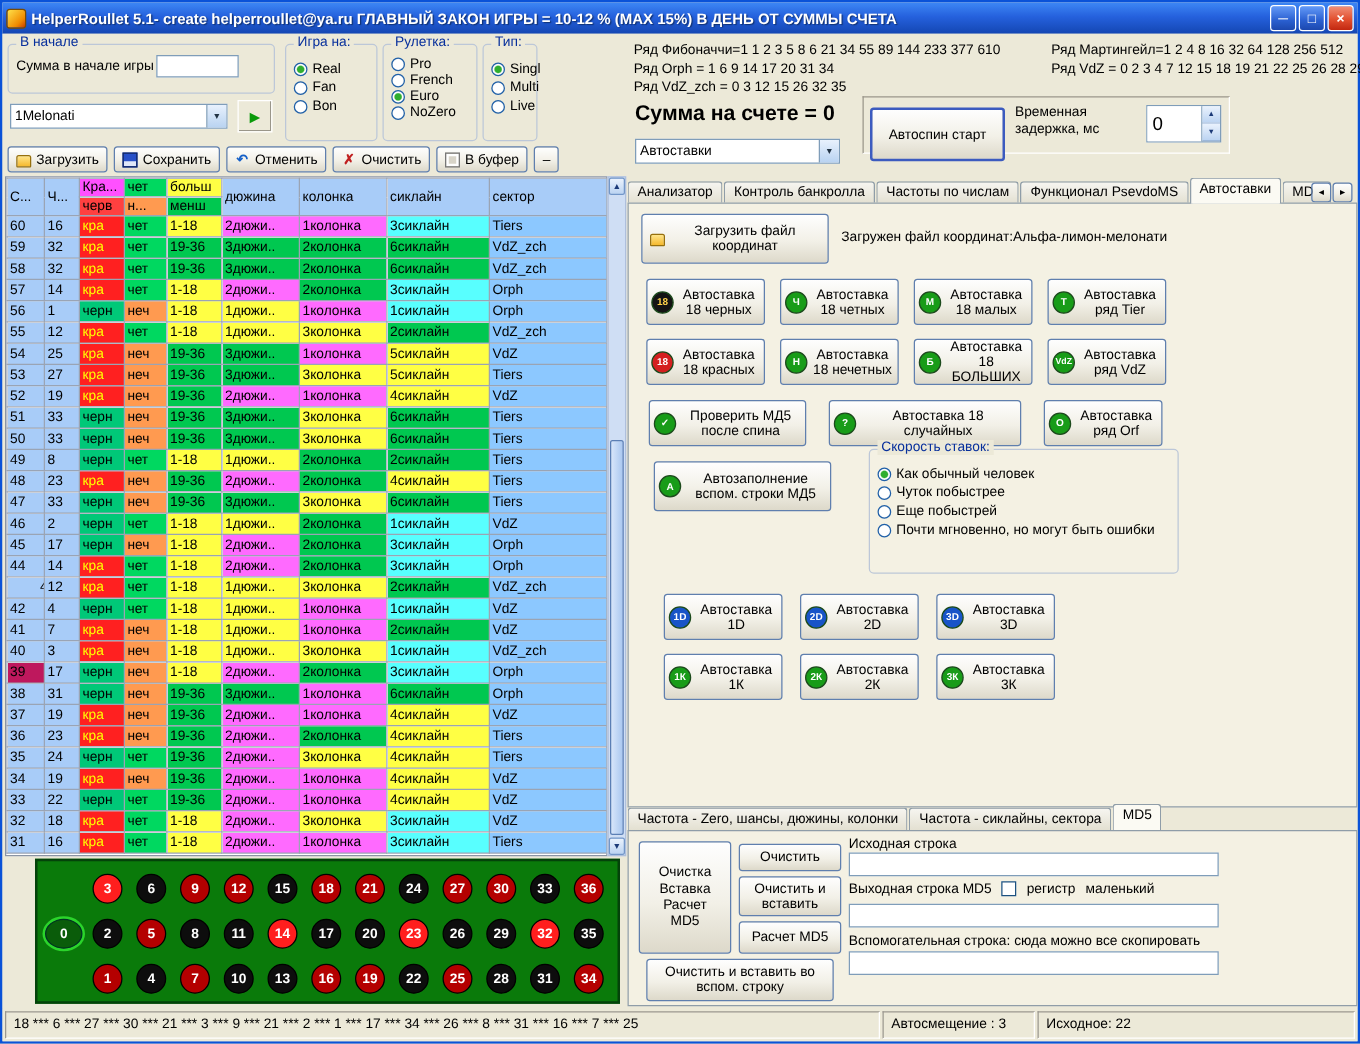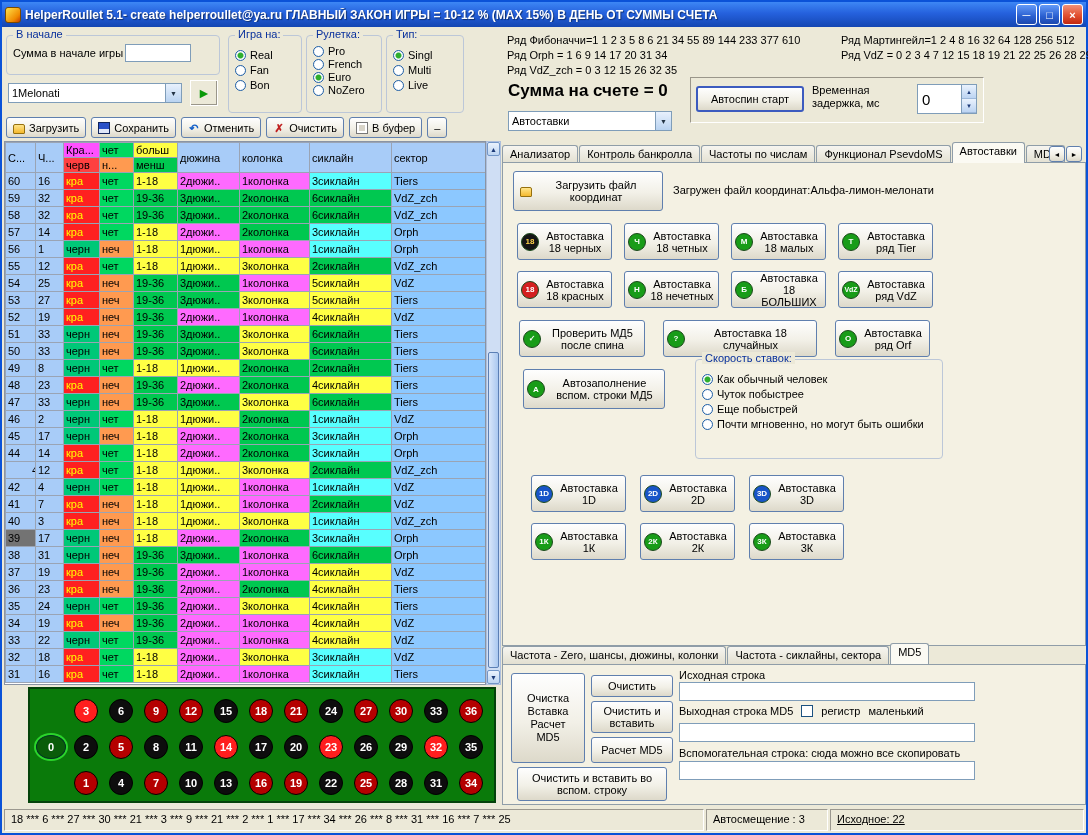--- a/index.html
+++ b/index.html
@@ -28,21 +28,21 @@
   
   #gb-start{left:4px;top:8px;width:214px;height:40px;}
   #sum-label{position:absolute;left:6px;top:11px;font-size:11px;}
   #sum-input{position:absolute;left:118px;top:8px;width:66px;height:18px;}
   #profile-combo{left:6px;top:56px;width:174px;height:20px;}
   #play-wrap{position:absolute;left:188px;top:53px;width:28px;height:26px;border:1px solid #fff;box-shadow:inset -1px -1px 0 #9a968a;display:flex;align-items:center;justify-content:center;background:#ece9d8;}
   #play-btn{color:#0a9a0a;font-size:14px;line-height:1;}
   #gb-game{left:226px;top:8px;width:74px;height:78px;padding-top:10px;}
   #gb-roul{left:304px;top:8px;width:76px;height:78px;padding-top:8px;}
   #gb-roul .radio-row{margin:1px 6px;}
-  #gb-type{left:384px;top:8px;width:78px;height:78px;padding-top:10px;}
+  #gb-type{left:384px;top:8px;width:44px;height:78px;padding-top:10px;}
   #toolbar{position:absolute;left:4px;top:90px;display:flex;gap:5px;}
   #toolbar .btn{height:21px;}
   .tbicon{display:inline-block;width:12px;height:12px;line-height:12px;text-align:center;font-size:11px;font-weight:bold;}
   .i-folder{background:linear-gradient(#ffe58a,#f5b92e);border:1px solid #96700e;border-radius:2px 2px 1px 1px;height:10px;margin-top:2px;}
   .i-save{background:#2850c8;border:1px solid #10255e;box-shadow:inset 0 -4px 0 #dfe6f8;}
   .i-undo{color:#1560c8;}
   .i-clear{color:#c02020;}
   .i-clip{background:#d8d4c8;border:1px solid #777;box-shadow:inset 0 0 0 2px #fff;}
   
   #table-wrap{position:absolute;left:2px;top:114px;width:482px;height:544px;overflow:hidden;border:1px solid #8a94a4;background:#fff;}
@@ -57,21 +57,21 @@
   #vthumb{position:absolute;left:1px;width:11px;top:210px;bottom:16px;background:linear-gradient(90deg,#d8e6fa,#aac8f0);border:1px solid #5b7fb5;border-radius:2px;}
   
   #board{position:absolute;left:26px;top:660px;width:468px;height:116px;background:#0a7a0a;border:2px solid #04420a;}
   .bnum{position:absolute;width:24px;height:24px;border-radius:50%;color:#fff;font-size:11px;font-weight:bold;display:flex;align-items:center;justify-content:center;border:1px solid #000;}
   #bzero{position:absolute;left:6px;top:46px;width:30px;height:24px;border-radius:50%;color:#fff;font-size:11px;font-weight:bold;display:flex;align-items:center;justify-content:center;border:1px solid #032;box-shadow:0 0 0 2px #2bd42b;}
   
   #series-panel{position:absolute;left:500px;top:4px;width:582px;height:46px;display:grid;grid-template-columns:334px 1fr;row-gap:3px;font-size:11px;padding:3px 5px;white-space:nowrap;}
   #balance{position:absolute;left:506px;top:54px;font-size:17px;font-weight:bold;}
   #mode-combo{left:506px;top:84px;width:164px;height:20px;}
   #autospin-panel{position:absolute;left:688px;top:50px;width:294px;height:46px;border:1px solid;border-color:#9a968a #fff #fff #9a968a;background:#ece9d8;}
-  #autospin-btn{position:absolute;left:5px;top:8px;width:108px;height:26px;border:2px solid #3c5bbf;}
+  #autospin-btn{position:absolute;left:5px;top:8px;width:108px;height:43px;border:2px solid #3c5bbf;}
   #delay-label{position:absolute;left:121px;top:6px;width:100px;font-size:11px;line-height:13px;}
   #delay-spin{position:absolute;left:226px;top:6px;width:60px;height:30px;background:#fff;border:1px solid #7f9db9;display:flex;}
   #delay-input{flex:1;border:none;outline:none;font-size:15px;padding-left:4px;width:38px;}
   .spin-btns{width:15px;display:flex;flex-direction:column;border-left:1px solid #7f9db9;}
   .spin-btns span{flex:1;font-size:6px;display:flex;align-items:center;justify-content:center;background:linear-gradient(#eaf2fd,#bcd4f2);color:#1c3a78;border-bottom:1px solid #9db8da;}
   
   #main-tabs{position:absolute;left:500px;top:116px;height:20px;display:flex;align-items:flex-end;gap:1px;}
   .tab{border:1px solid #8f9da8;border-bottom:none;border-radius:3px 3px 0 0;padding:2px 7px 2px;font-size:11px;background:linear-gradient(#f6f5f0,#e3e0d1);height:18px;white-space:nowrap;}
   .tab.active{background:#fbfaf3;height:21px;position:relative;z-index:2;}
   #tab-scroll{position:absolute;right:4px;top:119px;display:flex;gap:1px;}
@@ -103,21 +103,21 @@
   .flabel{position:absolute;font-size:11px;white-space:nowrap;}
   #src-label{left:176px;top:4px;} #aux-label{left:176px;top:82px;}
   #src-input{position:absolute;left:176px;top:17px;width:296px;height:19px;}
   #out-row{position:absolute;left:176px;top:40px;display:flex;align-items:center;gap:8px;font-size:11px;white-space:nowrap;}
   #out-input{position:absolute;left:176px;top:58px;width:296px;height:19px;}
   #aux-input{position:absolute;left:176px;top:96px;width:296px;height:19px;}
   .checkbox{width:12px;height:12px;border:1px solid #1c5180;background:#fff;display:inline-block;}
   
   #statusbar{height:26px;display:flex;gap:2px;padding:2px;background:#ece9d8;}
   .sb-cell{border:1px solid;border-color:#9b988f #fff #fff #9b988f;padding:3px 6px;font-size:11px;white-space:nowrap;overflow:hidden;}
-  #sb-history{width:700px;} #sb-offset{width:122px;} #sb-initial{flex:1;text-decoration:underline;}
+  #sb-history{width:700px;} #sb-offset{width:122px;} #sb-initial{flex:1;}
 </style>
 </head>
 <body>
 
 <div class="window">
   <div class="titlebar">
     <span class="app-icon"></span>
     <span class="title-text">HelperRoullet 5.1- create helperroullet@ya.ru ГЛАВНЫЙ ЗАКОН ИГРЫ = 10-12 % (MAX 15%) В ДЕНЬ ОТ СУММЫ СЧЕТА</span>
     <span class="win-btns">
       <span class="wbtn">─</span>
@@ -478,21 +478,21 @@
               <td style="background: rgb(168, 204, 248); color: rgb(0, 0, 0);">3</td>
               <td style="background: rgb(255, 32, 32); color: rgb(255, 255, 0);">кра</td>
               <td style="background: rgb(255, 154, 80); color: rgb(0, 0, 0);">неч</td>
               <td style="background: rgb(255, 255, 68); color: rgb(0, 0, 0);">1-18</td>
               <td style="background: rgb(255, 255, 68); color: rgb(0, 0, 0);">1дюжи..</td>
               <td style="background: rgb(255, 255, 68); color: rgb(0, 0, 0);">3колонка</td>
               <td style="background: rgb(88, 255, 255); color: rgb(0, 0, 0);">1сиклайн</td>
               <td style="background: rgb(140, 200, 255); color: rgb(0, 0, 0);">VdZ_zch</td>
             </tr>
             <tr>
-              <td style="background: #737373; color: rgb(0, 0, 0); margin-top: 40px;">39</td>
+              <td style="background: #be185d; color: rgb(0, 0, 0); margin-top: 40px;">39</td>
               <td style="background: rgb(168, 204, 248); color: rgb(0, 0, 0);">17</td>
               <td style="background: rgb(0, 200, 120); color: rgb(0, 0, 0);">черн</td>
               <td style="background: rgb(255, 154, 80); color: rgb(0, 0, 0);">неч</td>
               <td style="background: rgb(255, 255, 68); color: rgb(0, 0, 0);">1-18</td>
               <td style="background: rgb(255, 106, 255); color: rgb(0, 0, 0);">2дюжи..</td>
               <td style="background: rgb(0, 200, 80); color: rgb(0, 0, 0);">2колонка</td>
               <td style="background: rgb(88, 255, 255); color: rgb(0, 0, 0);">3сиклайн</td>
               <td style="background: rgb(140, 200, 255); color: rgb(0, 0, 0);">Orph</td>
             </tr>
             <tr>

